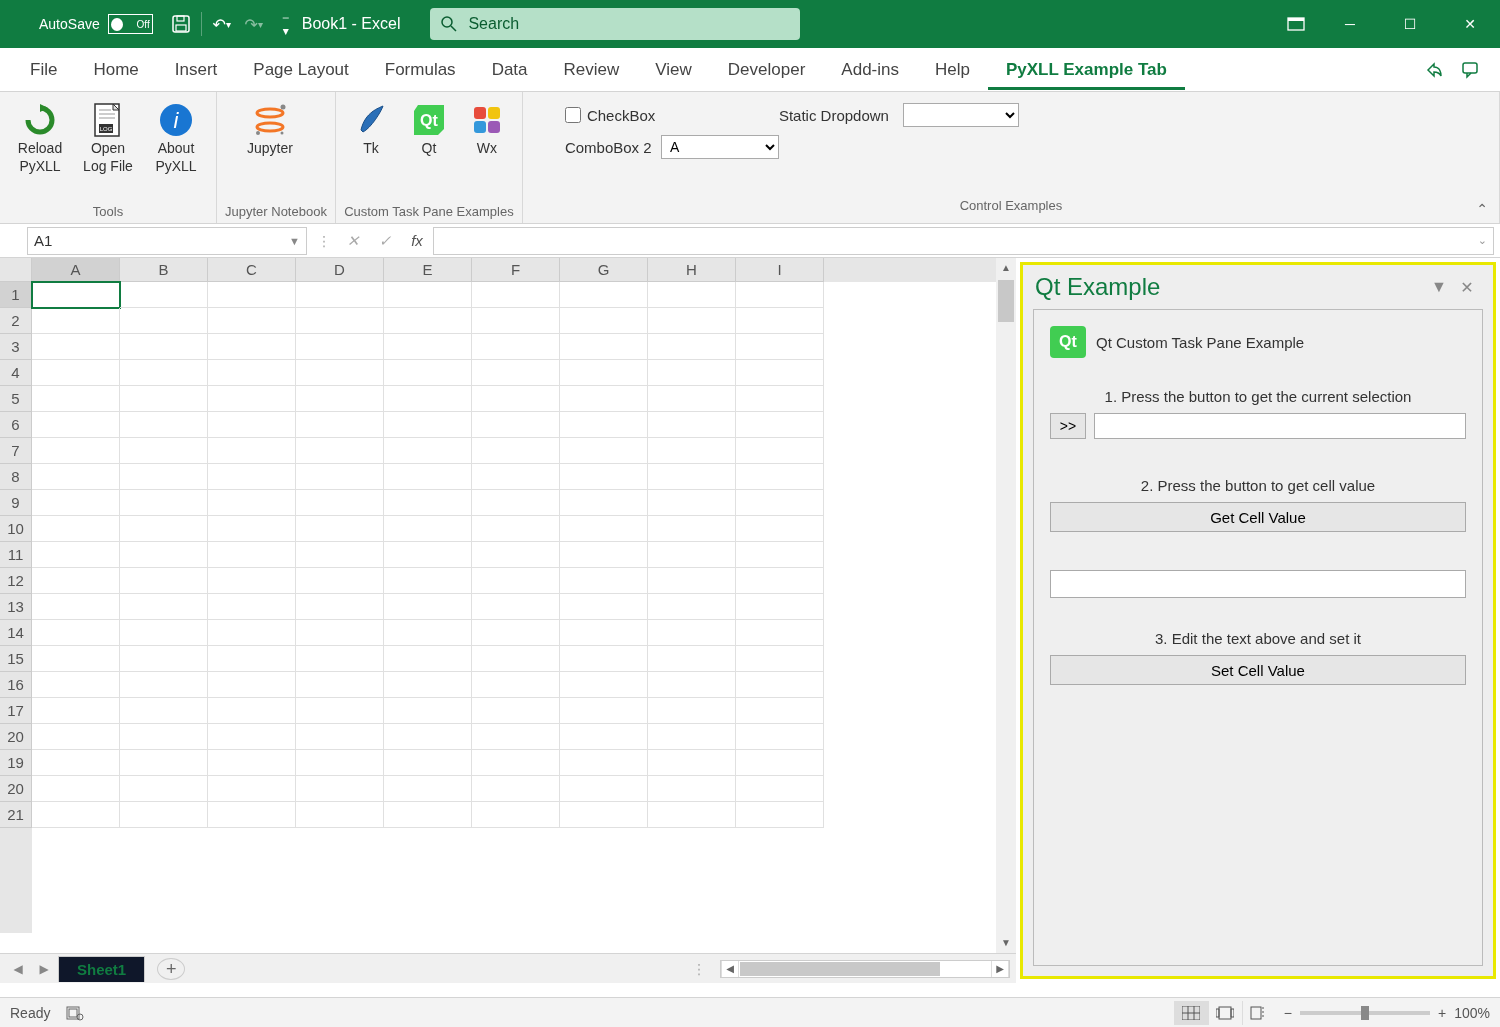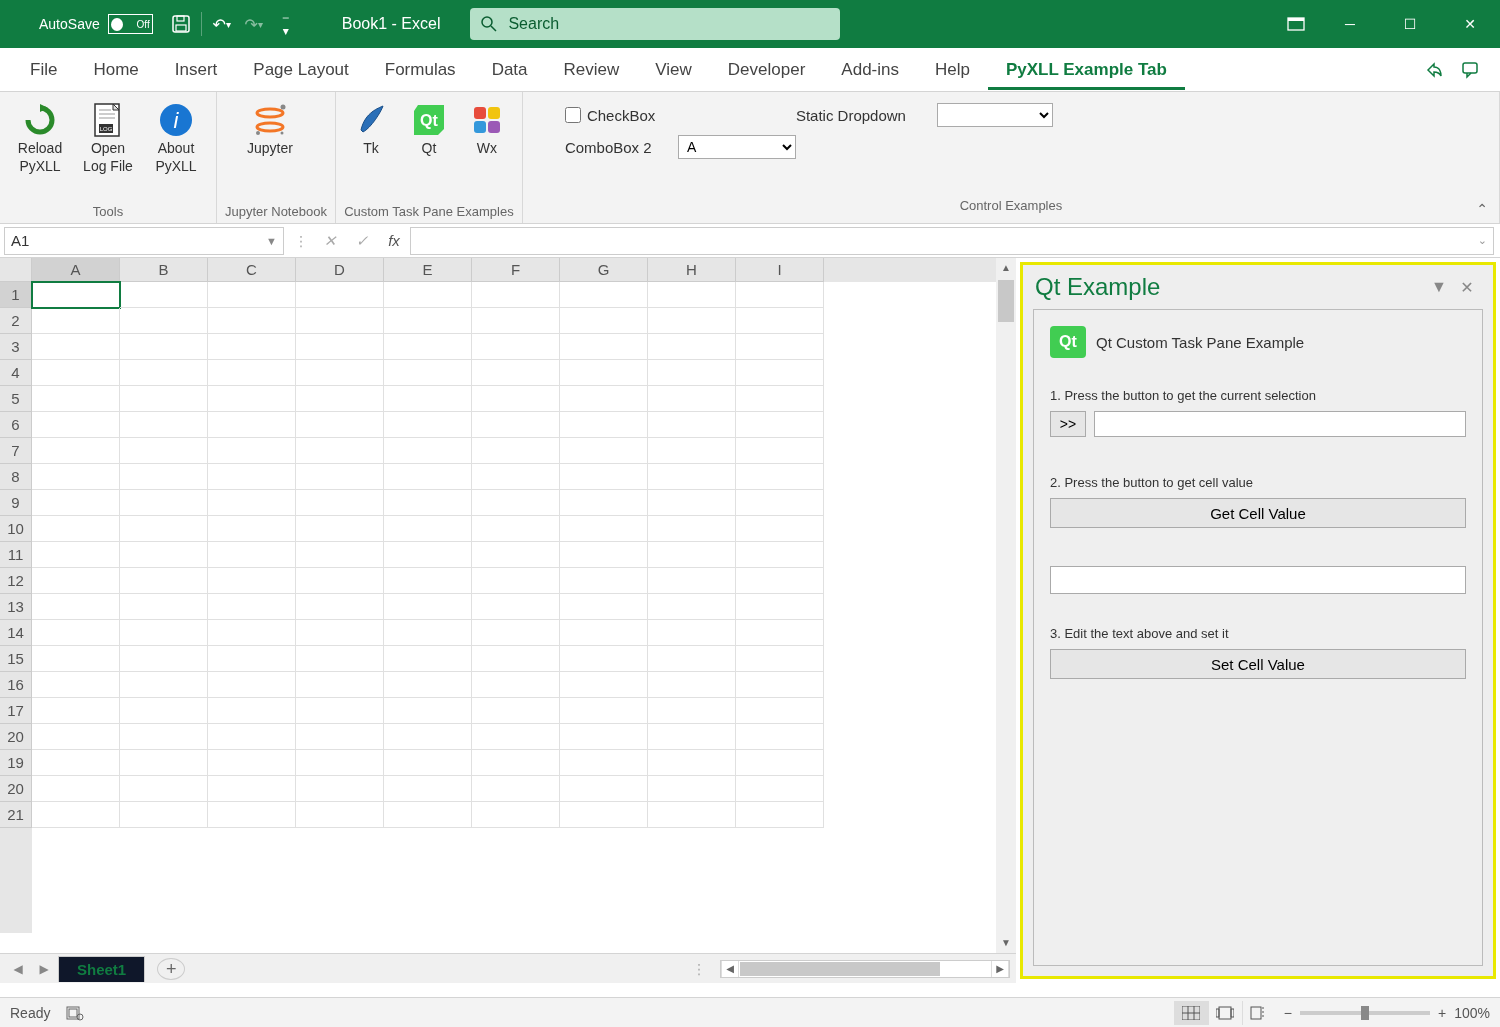--- a/index.html
+++ b/index.html
@@ -5,48 +5,48 @@
 * { margin: 0; padding: 0; box-sizing: border-box; font-family: "Segoe UI", Arial, sans-serif; }
 body { width: 1500px; height: 1027px; background: #fff; overflow: hidden; font-size: 14px; color: #333; }
 
 
 .titlebar { height: 48px; background: #107c41; display: flex; align-items: center; color: #fff; position: relative; padding-left: 27px; }
 .autosave { padding: 0 12px; font-size: 14px; display: flex; align-items: center; gap: 8px; }
 .autosave .toggle { width: 45px; height: 20px; border: 1px solid #fff; border-radius: 0; display: flex; align-items: center; padding: 0 2px; font-size: 10px; justify-content: flex-end; gap:14px;}
 .autosave .toggle .dot { width: 13px; height: 13px; border-radius: 50%; background: #fff; order:-1;}
 .tb-icon { width: 32px; height: 32px; display: flex; align-items: center; justify-content: center; font-size: 16px; color: #fff; }
 .tb-sep { width: 1px; height: 24px; background: rgba(255,255,255,0.3); margin: 0 4px; }
-.doc-title { margin-left: 40px; font-size: 16px; }
+.doc-title { font-size: 16px; }
 .searchbox { margin-left: 30px; width: 370px; height: 32px; background: #b5e0c8; border-radius: 4px; display: flex; align-items: center; padding: 0 10px; color: #0a5c30; font-size: 16px; gap: 10px; }
 .window-btns { margin-left: auto; display: flex; }
 .window-btns .wbtn { width: 60px; height: 48px; display: flex; align-items: center; justify-content: center; font-size: 14px; color: #fff; }
 .window-btns .wbtn.pre { width: 48px; }
 
 
 .ribbon-tabs { height: 44px; background: #fff; display: flex; align-items: center; border-bottom: 1px solid #d4d4d4; padding: 0 12px; gap: 0; }
 .ribbon-tabs .tab { padding: 10px 18px; font-size: 17px; color: #444; cursor: pointer; }
 .ribbon-tabs .tab.active { color: #107c41; font-weight: 600; border-bottom: 3px solid #107c41; padding-bottom: 7px; }
 .ribbon-tabs .spacer { flex: 1; }
 .ribbon-tabs .rt-icon { width: 36px; display: flex; justify-content: center; font-size: 18px; color: #107c41; }
 
 
 .ribbon-body { height: 132px; background: #f3f3f3; border-bottom: 1px solid #d4d4d4; display: flex; position: relative; }
 .rgroup { display: flex; flex-direction: column; padding: 4px 8px 0; border-right: 1px solid #d8d8d8; }
 .rgroup .content { flex: 1; display: flex; align-items: flex-start; gap: 4px; padding: 2px 0; }
 .rgroup .glabel { text-align: center; font-size: 13px; color: #666; padding: 2px 0 4px; }
 .bigbtn { width: 64px; display: flex; flex-direction: column; align-items: center; gap: 0px; padding: 2px 2px; text-align: center; font-size: 14px; line-height: 1.25; }
 .bigbtn .icon { width: 40px; height: 40px; display: flex; align-items: center; justify-content: center; }
 .ctrlgroup { padding: 6px 10px; }
-.ctrlrow { display: flex; align-items: center; gap: 21px; height: 30px; font-size: 15px; padding-left: 32px; }
+.ctrlrow { display: flex; align-items: center; gap: 4px; height: 30px; font-size: 15px; padding-left: 32px; }
 .ctrlrow select, .ctrlrow input[type=text] { height: 24px; border: 1px solid #aaa; background: #fff; font-size: 14px; padding: 0 4px; }
 .ctrlrow input[type=checkbox] { width: 16px; height: 16px; }
 .collapse-caret { position: absolute; right: 12px; bottom: 6px; font-size: 14px; color: #666; }
 
 
-.formula-bar { height: 34px; background: #fff; border-bottom: 1px solid #d4d4d4; display: flex; align-items: center; }
+.formula-bar { height: 34px; background: #fff; border-bottom: 1px solid #d4d4d4; display: flex; align-items: center; padding-left: 23px; }
 .namebox { width: 280px; height: 28px; margin: 0 4px; border: 1px solid #ccc; display: flex; align-items: center; padding: 0 6px; font-size: 15px; justify-content: space-between; }
 .fx-btn { width: 32px; text-align: center; font-style: italic; font-size: 15px; color: #555; }
 .fx-btn.gray { color: #aaa; }
 .fx-input { flex: 1; height: 28px; border: 1px solid #ccc; margin-right: 6px; display: flex; align-items: center; justify-content: flex-end; color: #999; padding: 0 6px; }
 .dots { color:#aaa; padding:0 6px; }
 
 
 .main { display: flex; height: 725px; }
 .grid-area { flex: 1; display: flex; flex-direction: column; background: #fff; position: relative; }
 
@@ -80,21 +80,21 @@
 
 
 .taskpane { width: 476px; border: 3px solid #e8e800; background: #eee; display: flex; flex-direction: column; margin: 4px; }
 .tp-header { height: 44px; display: flex; align-items: center; padding: 0 12px; font-size: 24px; color: #107c41; }
 .tp-header .tp-spacer { flex: 1; }
 .tp-header .tp-btn { width: 28px; text-align: center; color: #888; font-size: 16px; }
 .tp-body { flex: 1; border: 1px solid #bbb; margin: 0 10px 10px; background: #efefef; padding: 16px; }
 .tp-row { margin-bottom: 14px; }
 .qt-logo { width: 36px; height: 32px; background: #41cd52; color: #fff; font-weight: 700; display: inline-flex; align-items: center; justify-content: center; border-radius: 4px; font-size: 16px; }
 .tp-title-row { display: flex; align-items: center; gap: 10px; font-size: 15px; margin-bottom: 30px; }
-.tp-label { font-size: 13px; margin-bottom: 8px; }
+.tp-label { font-size: 15px; margin-bottom: 8px; text-align: center; }
 .tp-inline { display: flex; gap: 8px; }
 .tp-btn-small { width: 36px; height: 26px; background: #e6e6e6; border: 1px solid #aaa; font-size: 14px; }
 .tp-input { flex: 1; height: 26px; border: 1px solid #aaa; background: #fff; }
 .tp-wide-btn { width: 100%; height: 30px; background: #e6e6e6; border: 1px solid #aaa; font-size: 15px; }
 .tp-wide-input { width: 100%; height: 28px; border: 1px solid #aaa; background: #fff; }
 
 
 .statusbar { position: absolute; bottom: 0; left: 0; right: 0; height: 30px; background: #f3f3f3; border-top: 1px solid #d4d4d4; display: flex; align-items: center; padding: 0 10px; font-size: 14px; color: #555; }
 .statusbar .sp { flex: 1; }
 .view-btn { width: 34px; height: 24px; display: flex; align-items: center; justify-content: center; border-left: 1px solid #ddd; }

